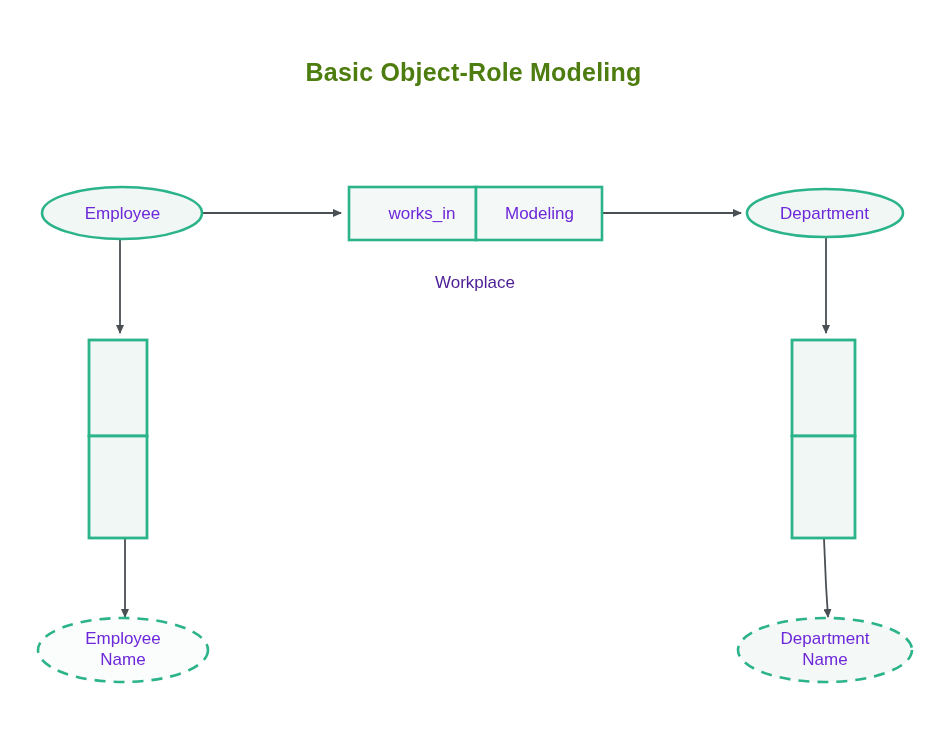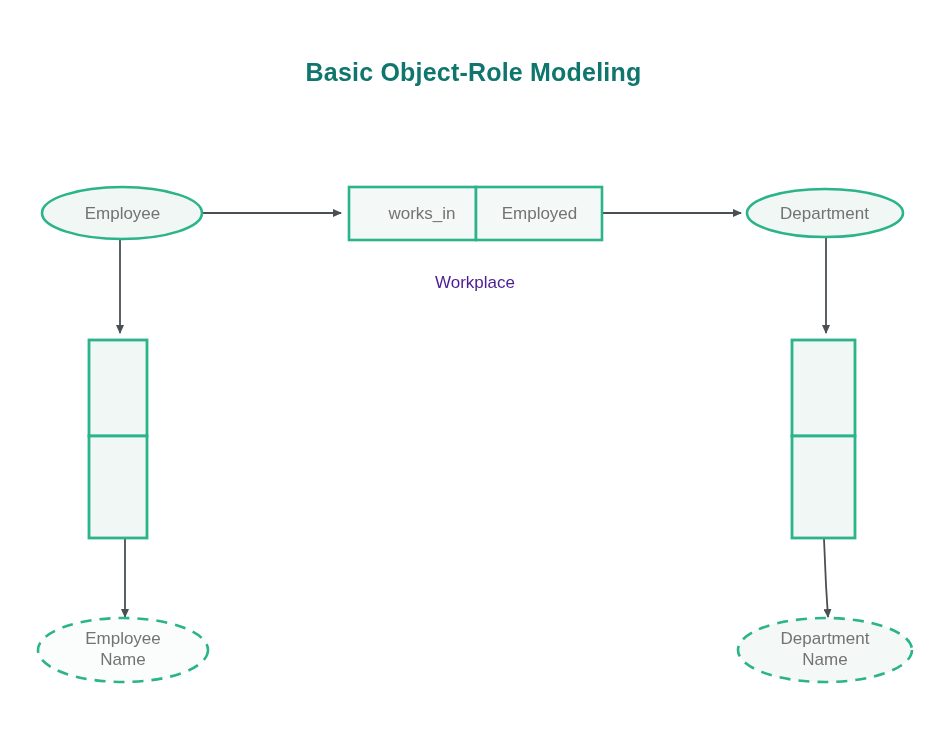--- a/index.html
+++ b/index.html
@@ -22,27 +22,27 @@
     height: 736px;
   }
   .diagram-title {
     position: absolute;
     left: 0;
     top: 58px;
     width: 947px;
     text-align: center;
     font-size: 25px;
     font-weight: bold;
-    color: #0f766e;
+    color: #4d7c0f;
     letter-spacing: 0.2px;
     font-family: "Liberation Sans", sans-serif;
   }
   .node-label {
     position: absolute;
-    color: #737373;
+    color: #6d28d9;
     font-size: 17px;
     font-family: "Liberation Sans", sans-serif;
     text-align: center;
     line-height: 1.25;
     white-space: pre-line;
     pointer-events: none;
   }
   .label-employee      { left: 42px;  top: 203px; width: 161px; }
   .label-department    { left: 746px; top: 203px; width: 157px; }
   .label-works-in      { left: 348px; top: 203px; width: 148px; }
@@ -105,21 +105,21 @@
 
     <ellipse cx="123" cy="650" rx="85" ry="32" fill="#fbfdfc" stroke="#2bb38a" stroke-width="2.6" stroke-dasharray="11 8"></ellipse>
 
     <ellipse cx="825" cy="650" rx="87" ry="32" fill="#f4f8f7" stroke="#2bb38a" stroke-width="2.6" stroke-dasharray="11 8"></ellipse>
   </svg>
 
   <div class="node-label label-employee">Employee</div>
 
   <div class="node-label label-works-in">works_in</div>
 
-  <div class="node-label label-employed">Employed</div>
+  <div class="node-label label-employed">Modeling</div>
 
   <div class="node-label label-department">Department</div>
 
   <div class="node-label label-workplace">Workplace</div>
 
   <div class="node-label label-employee-name">Employee
 Name</div>
 
   <div class="node-label label-department-name">Department
 Name</div>

